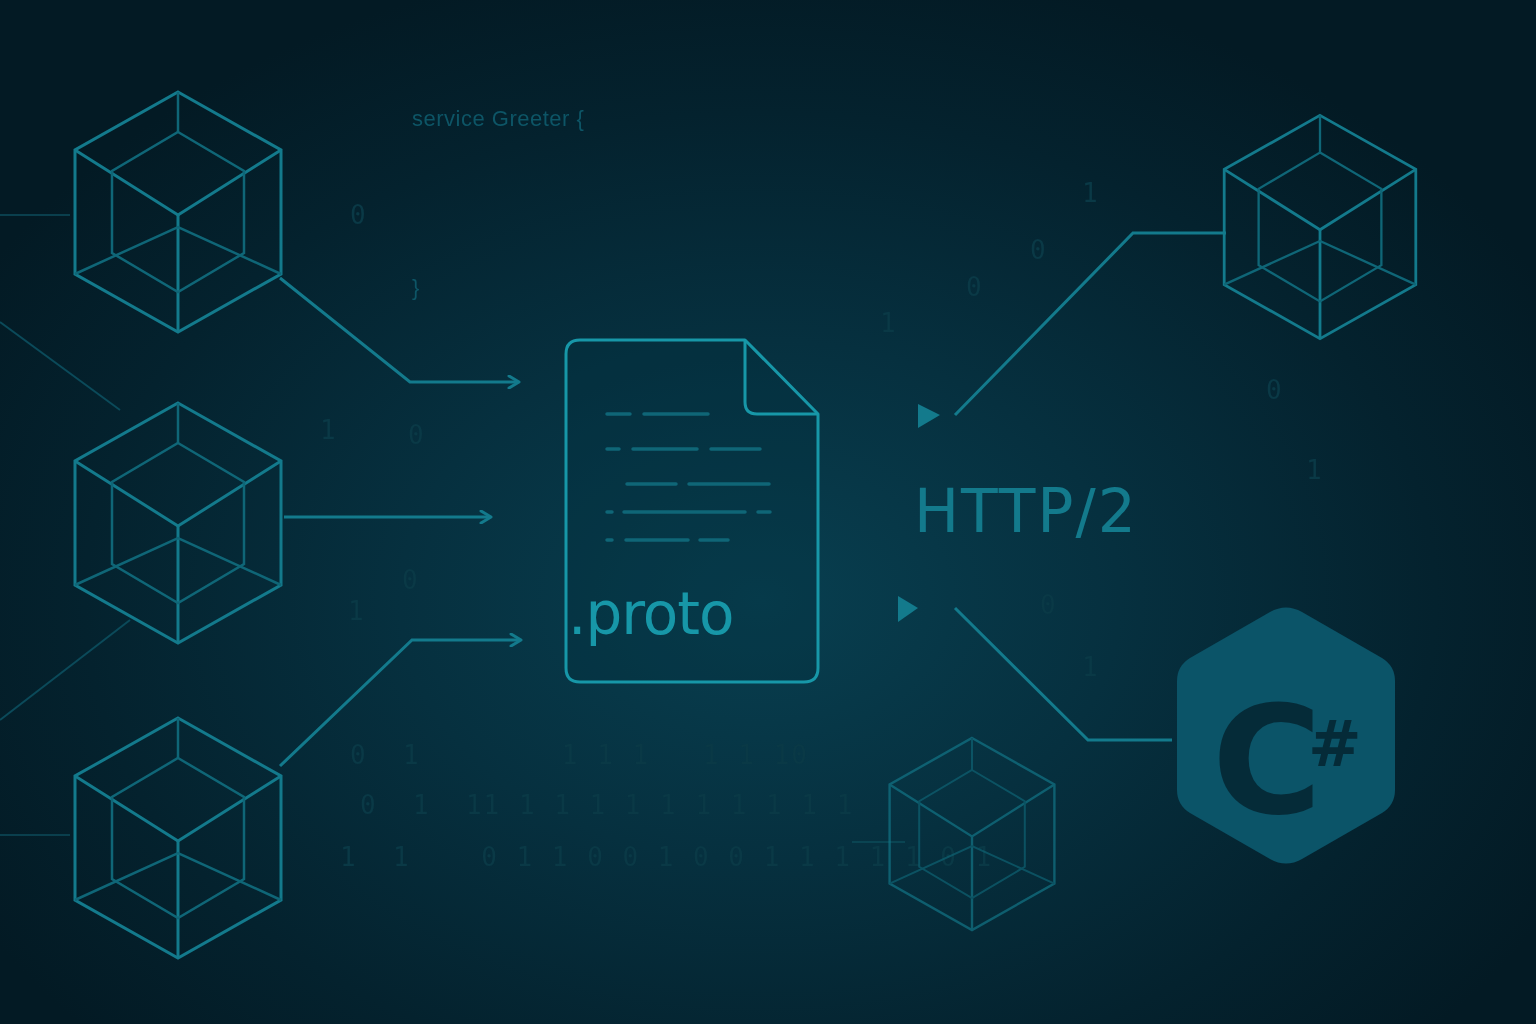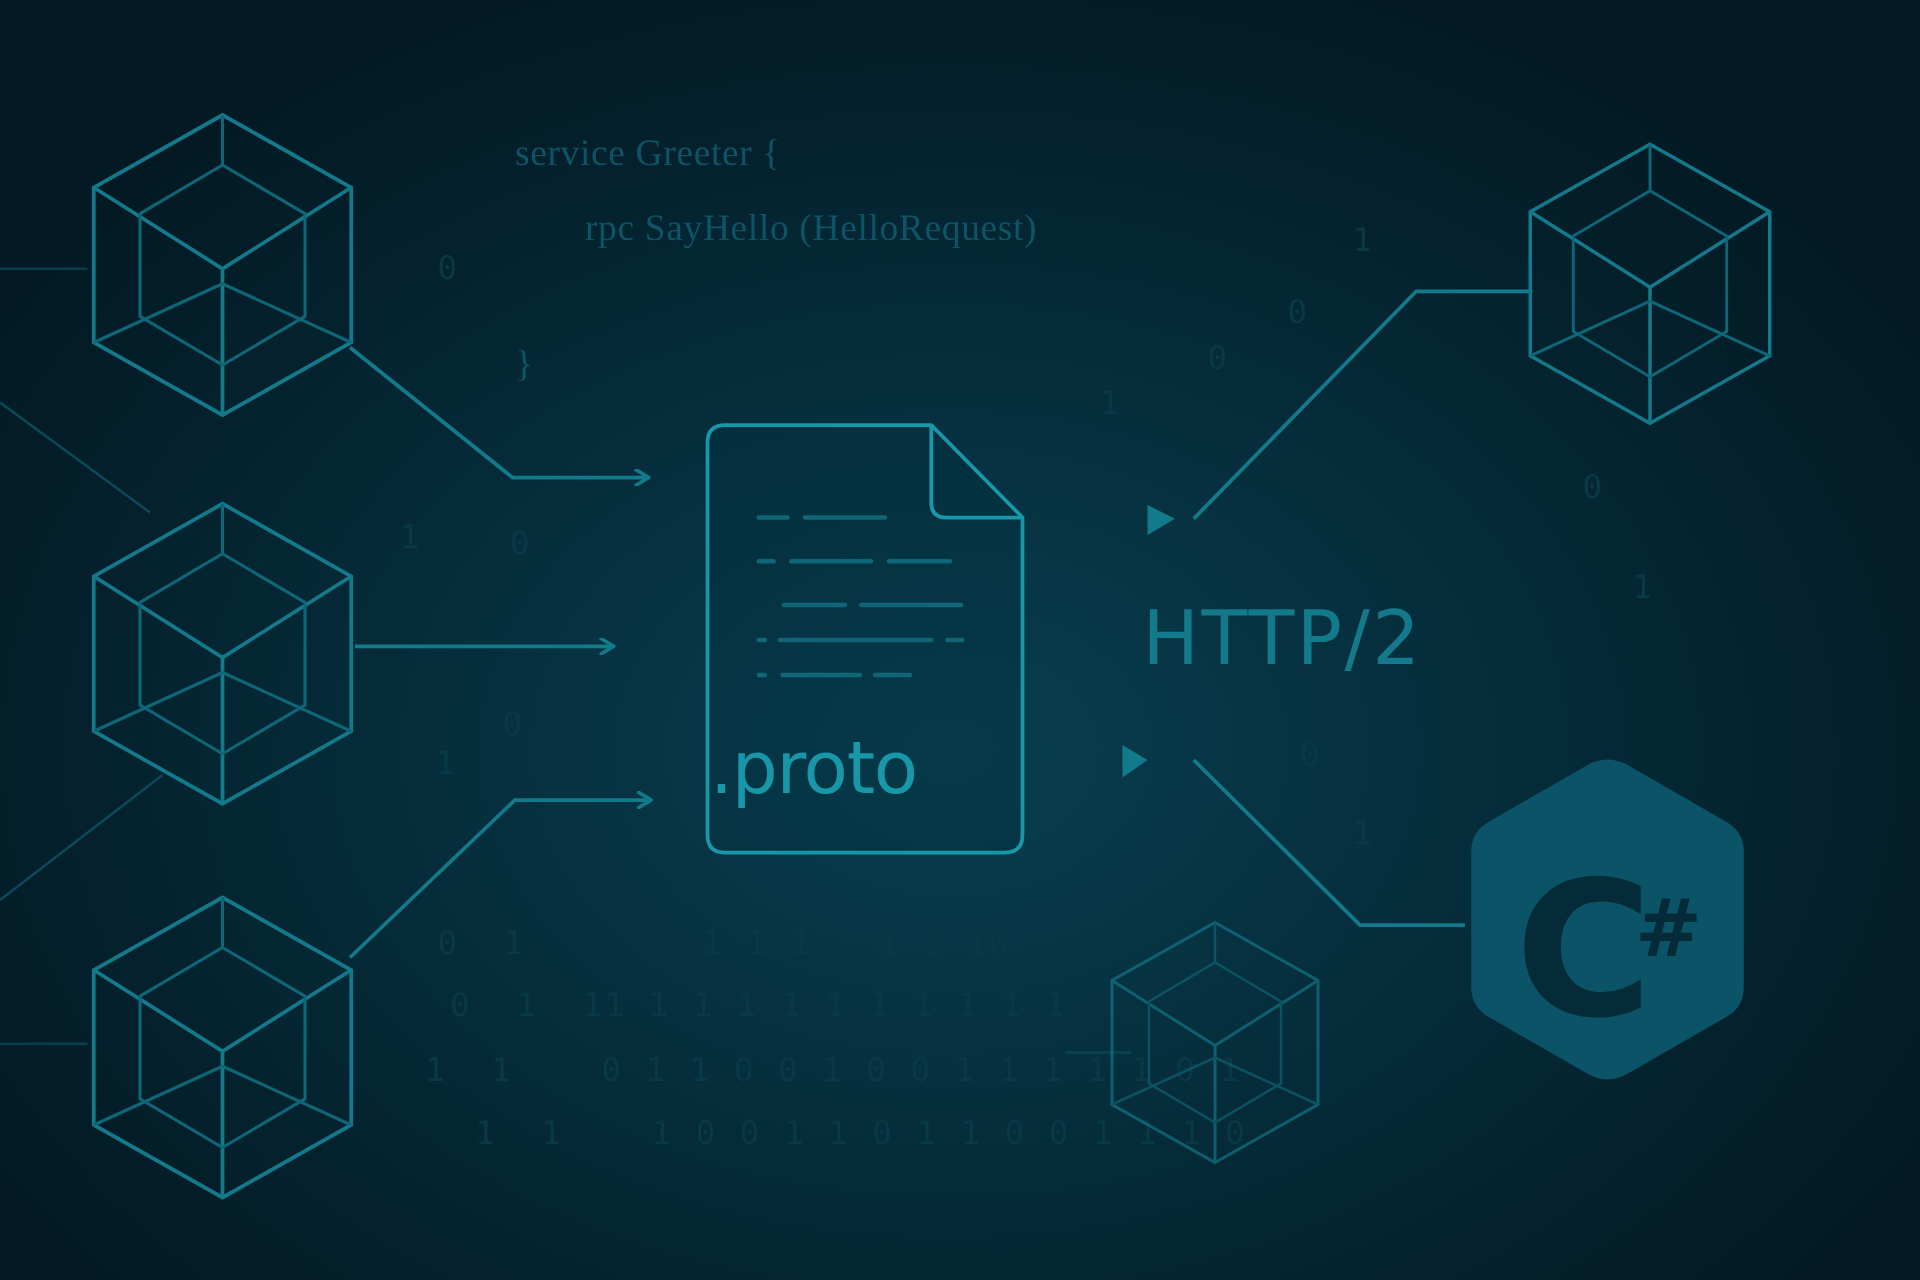--- a/index.html
+++ b/index.html
@@ -9,22 +9,22 @@
       font-family: "DejaVu Sans", sans-serif;
     }
     #canvas {
       position: relative; width: 1536px; height: 1024px; overflow: hidden;
       background:
         radial-gradient(ellipse 900px 650px at 760px 600px, #083f50 0%, #06303f 40%, #04222e 75%, #031a24 100%);
     }
     svg.layer { position: absolute; left: 0; top: 0; }
     .code {
       position: absolute;
-      font-family: Liberation Serif, serif;
-      font-size: 30px;
+      font-family: Liberation Sans, sans-serif;
+      font-size: 22px;
       color: #0d5566;
       white-space: pre;
       letter-spacing: 0.5px;
       line-height: 1;
     }
     .proto-label {
       position: absolute;
       left: 568px; top: 580px;
       font-family: "DejaVu Sans", sans-serif;
       font-size: 58px;
@@ -60,37 +60,35 @@
     .csharp-hash { font-size: 64px; display: inline-block; vertical-align: top; margin-left: -14px; margin-top: 26px; }
   </style>
 </head>
 <body>
 
 <div id="canvas">
 
   <div class="bin" style="left:350px; top:740px;">0  1        1 1 1   1 1 10</div>
   <div class="bin" style="left:360px; top:790px;">0  1  11 1 1 1 1 1 1 1 1 1 1</div>
   <div class="bin" style="left:340px; top:842px;">1  1    0 1 1 0 0 1 0 0 1 1 1 1 1 0 1</div>
-  <div class="bin" style="left:380px; top:892px;">1  1    1 0 0 1 1 0 1 1 0 0 1 1 1 0</div>
   <div class="bin" style="left:350px; top:200px;">0</div>
   <div class="bin" style="left:320px; top:415px;">1</div>
   <div class="bin" style="left:408px; top:420px;">0</div>
   <div class="bin" style="left:348px; top:596px;">1</div>
   <div class="bin" style="left:402px; top:565px;">0</div>
   <div class="bin" style="left:880px; top:308px;">1</div>
   <div class="bin" style="left:1030px; top:235px;">0</div>
   <div class="bin" style="left:966px; top:272px;">0</div>
   <div class="bin" style="left:1082px; top:178px;">1</div>
   <div class="bin" style="left:1266px; top:375px;">0</div>
   <div class="bin" style="left:1306px; top:455px;">1</div>
   <div class="bin" style="left:1040px; top:590px;">0</div>
   <div class="bin" style="left:1082px; top:652px;">1</div>
 
   <div class="code" style="left:412px; top:108px;">service Greeter {</div>
-  <div class="code" style="left:468px; top:168px;">rpc SayHello (HelloRequest)</div>
   <div class="code" style="left:412px; top:277px;">}</div>
 
   <svg class="layer" width="1536" height="1024" viewBox="0 0 1536 1024">
     <defs>
       <marker id="arrowOpen" markerWidth="14" markerHeight="14" refX="11" refY="7" orient="auto" markerUnits="userSpaceOnUse">
         <path d="M2,1 L12,7 L2,13" fill="none" stroke="#137a8c" stroke-width="3" stroke-linecap="round" stroke-linejoin="round"></path>
       </marker>
       <linearGradient id="fadeIn" x1="0" x2="1" y1="0" y2="0">
         <stop offset="0" stop-color="#137a8c" stop-opacity="0"></stop>
         <stop offset="0.4" stop-color="#137a8c" stop-opacity="1"></stop>

